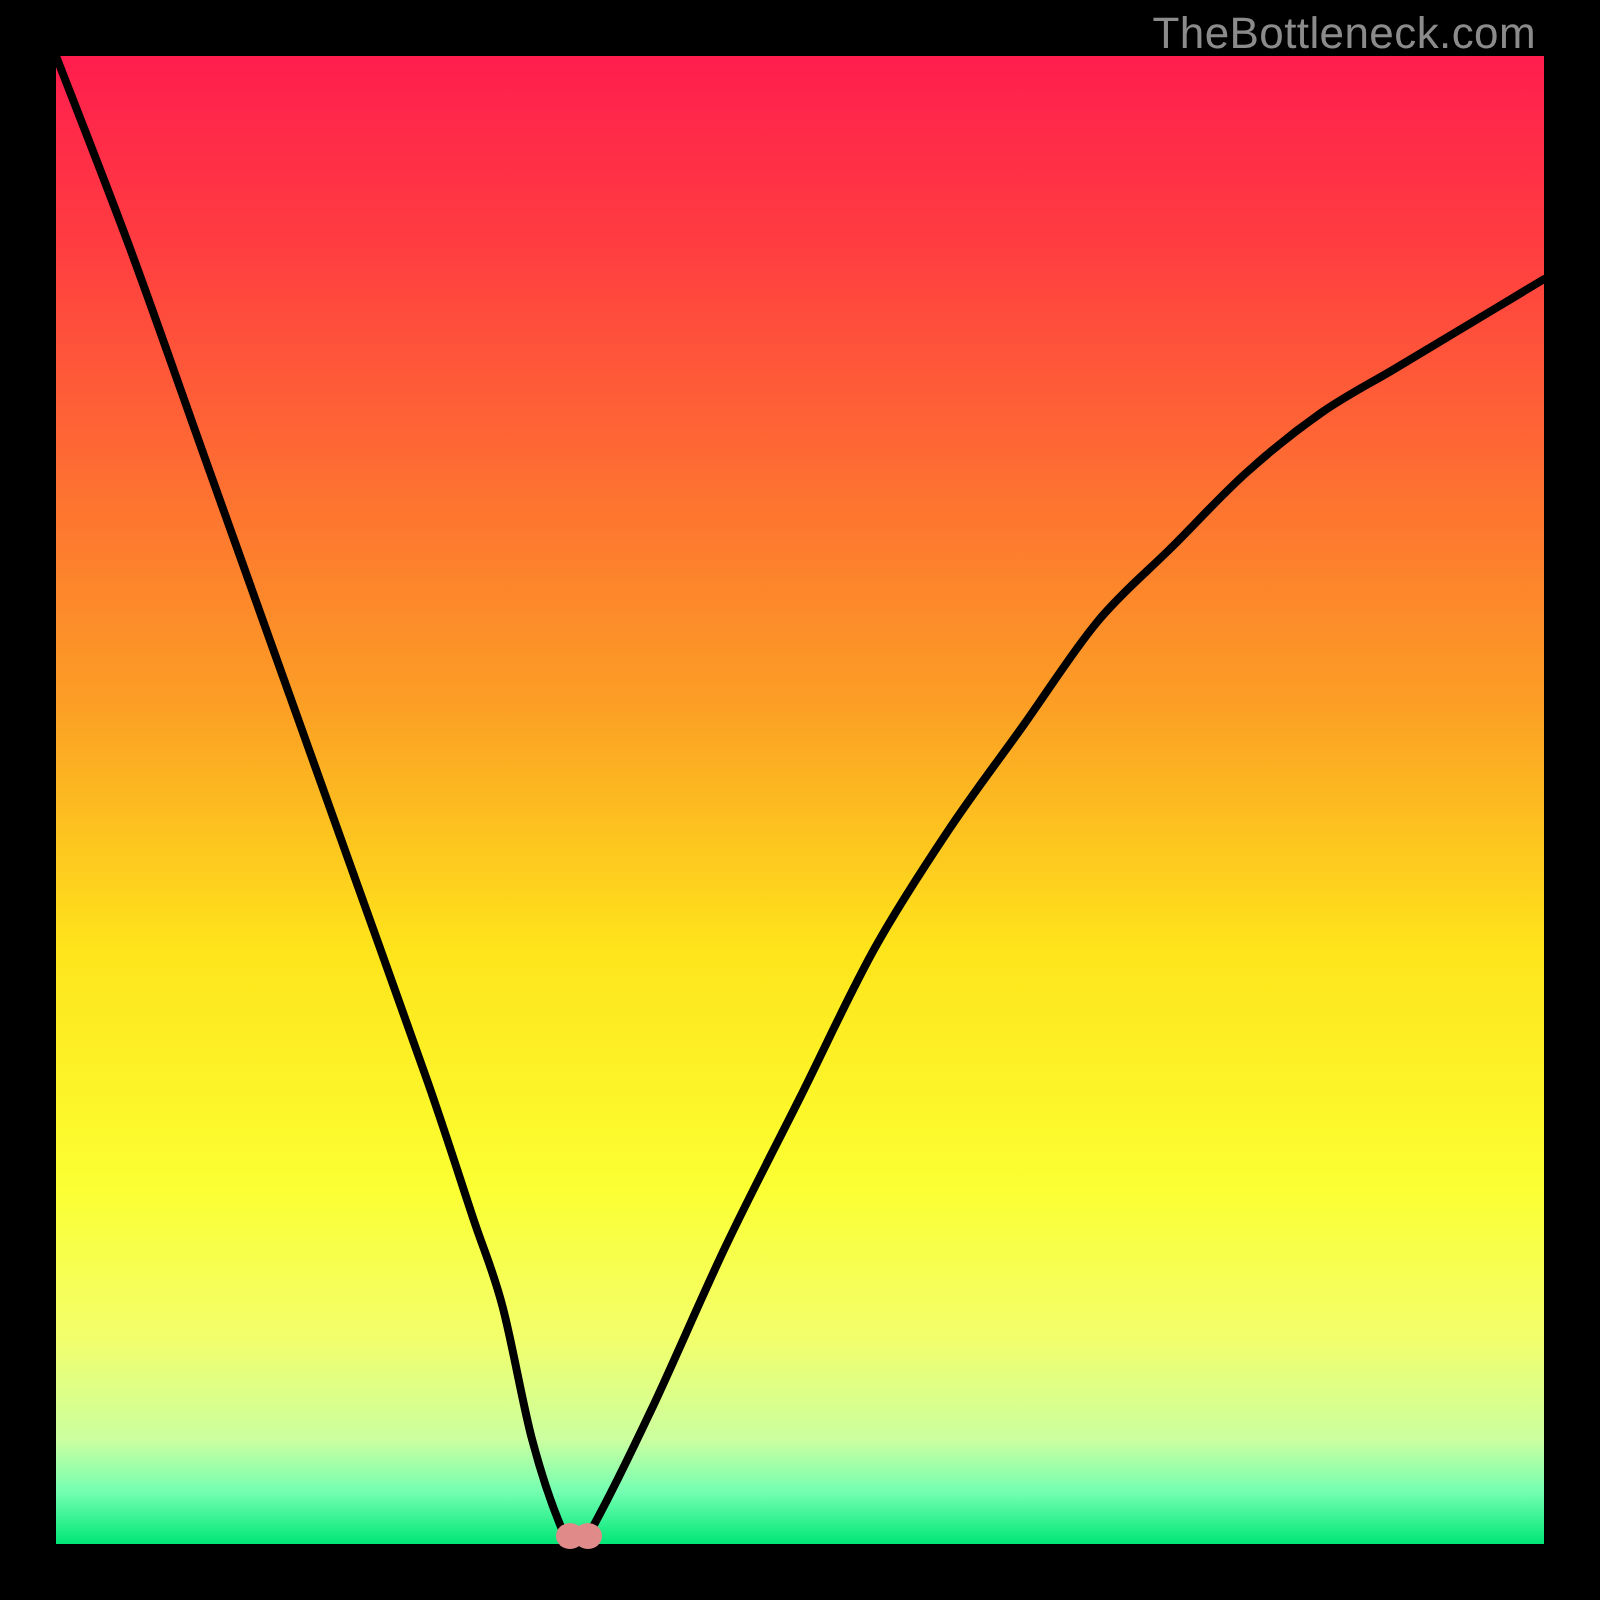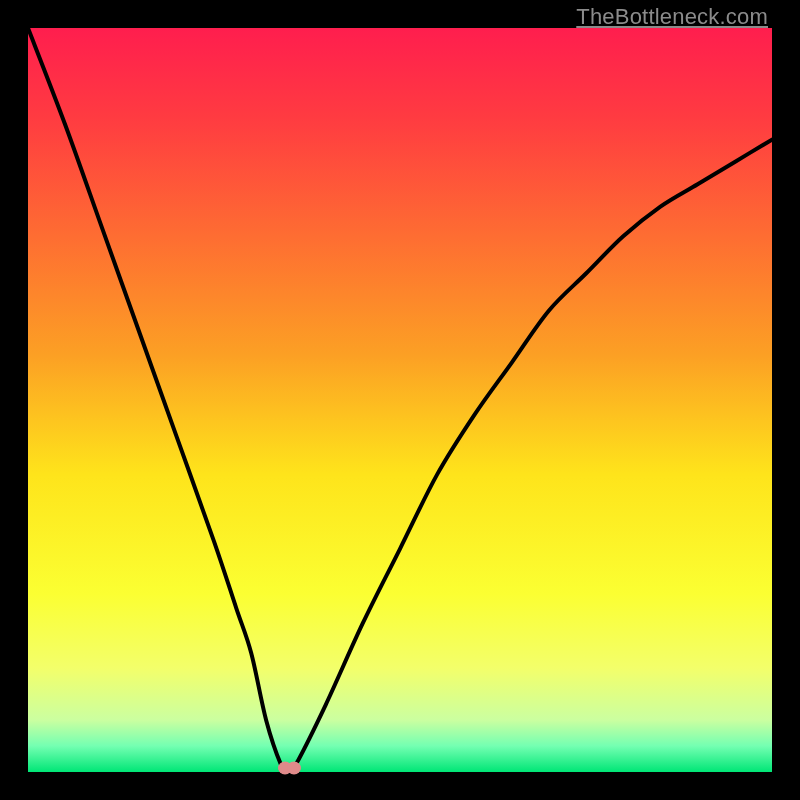--- a/index.html
+++ b/index.html
@@ -39,21 +39,20 @@
     pointer-events: none;
   }
   .watermark {
     position: absolute;
     right: 32px;
     top: 4px;
     color: #8b8b8b;
     font-size: 22px;
     letter-spacing: 0.2px;
     user-select: none;
-    text-decoration: underline;
   }
 </style>
 </head>
 <body>
 
 <div class="watermark">TheBottleneck.com</div>
 
 <div class="frame">
   <svg class="gradient" viewBox="0 0 744 744" preserveAspectRatio="none">
     <defs>

